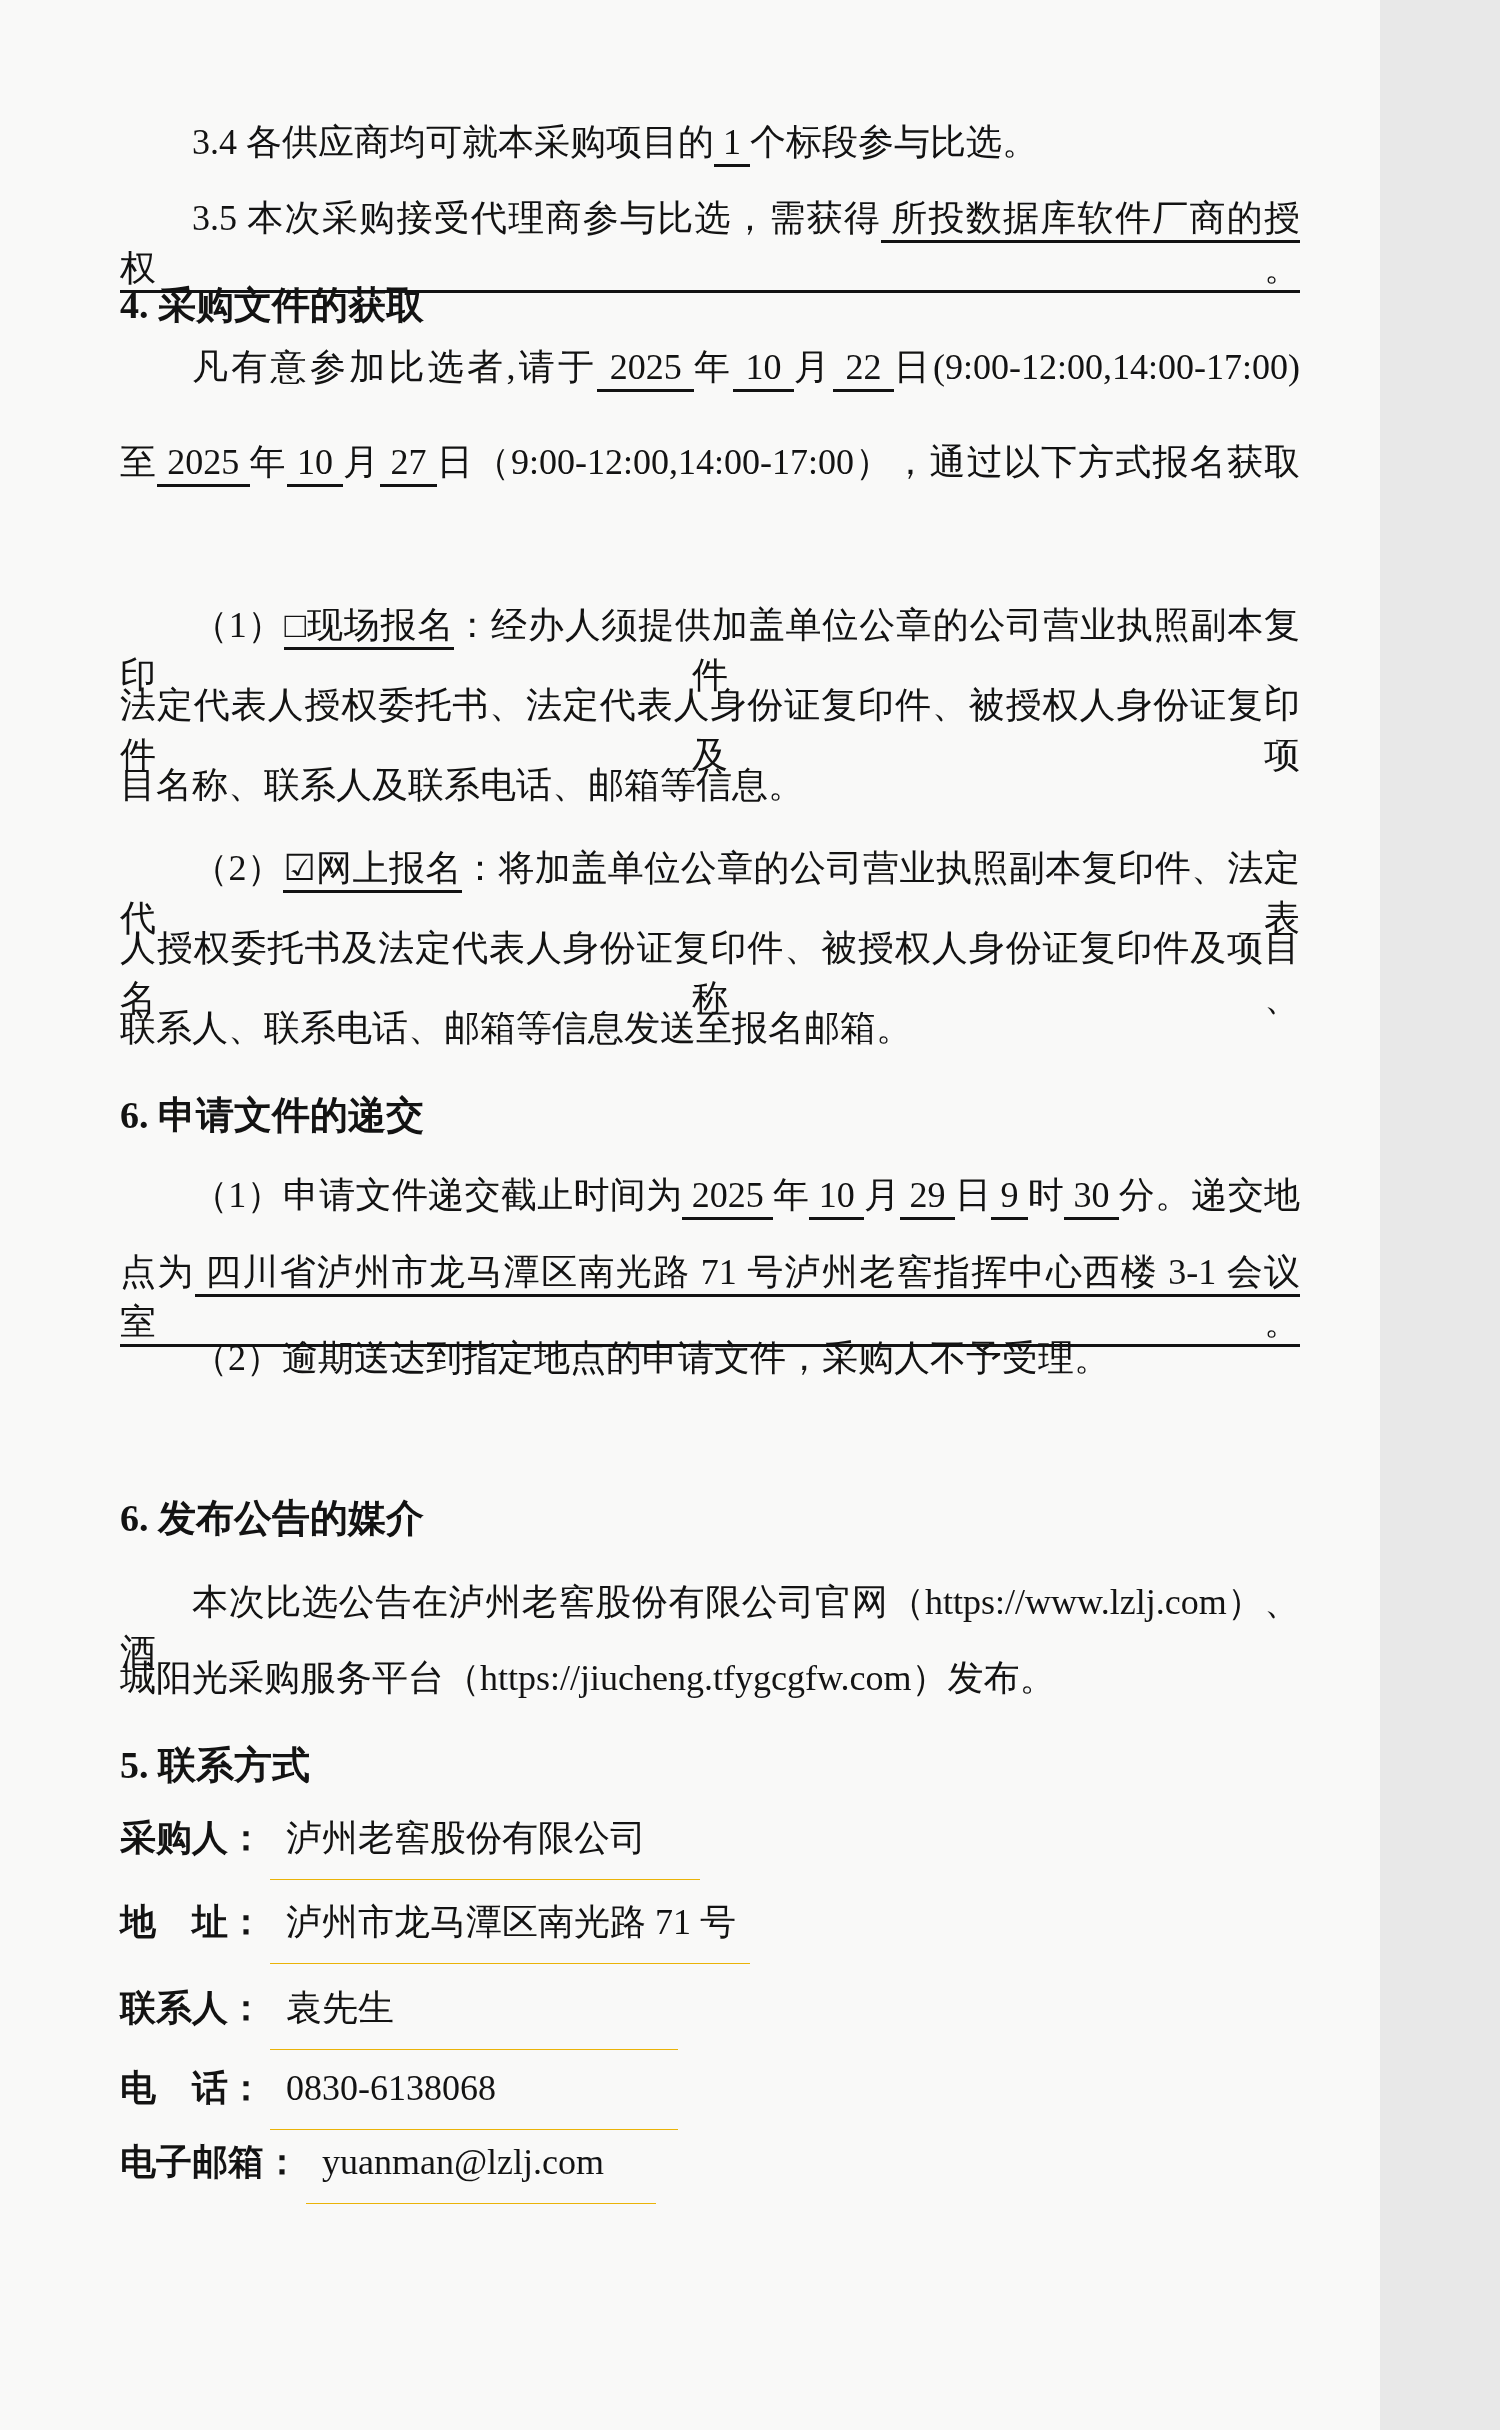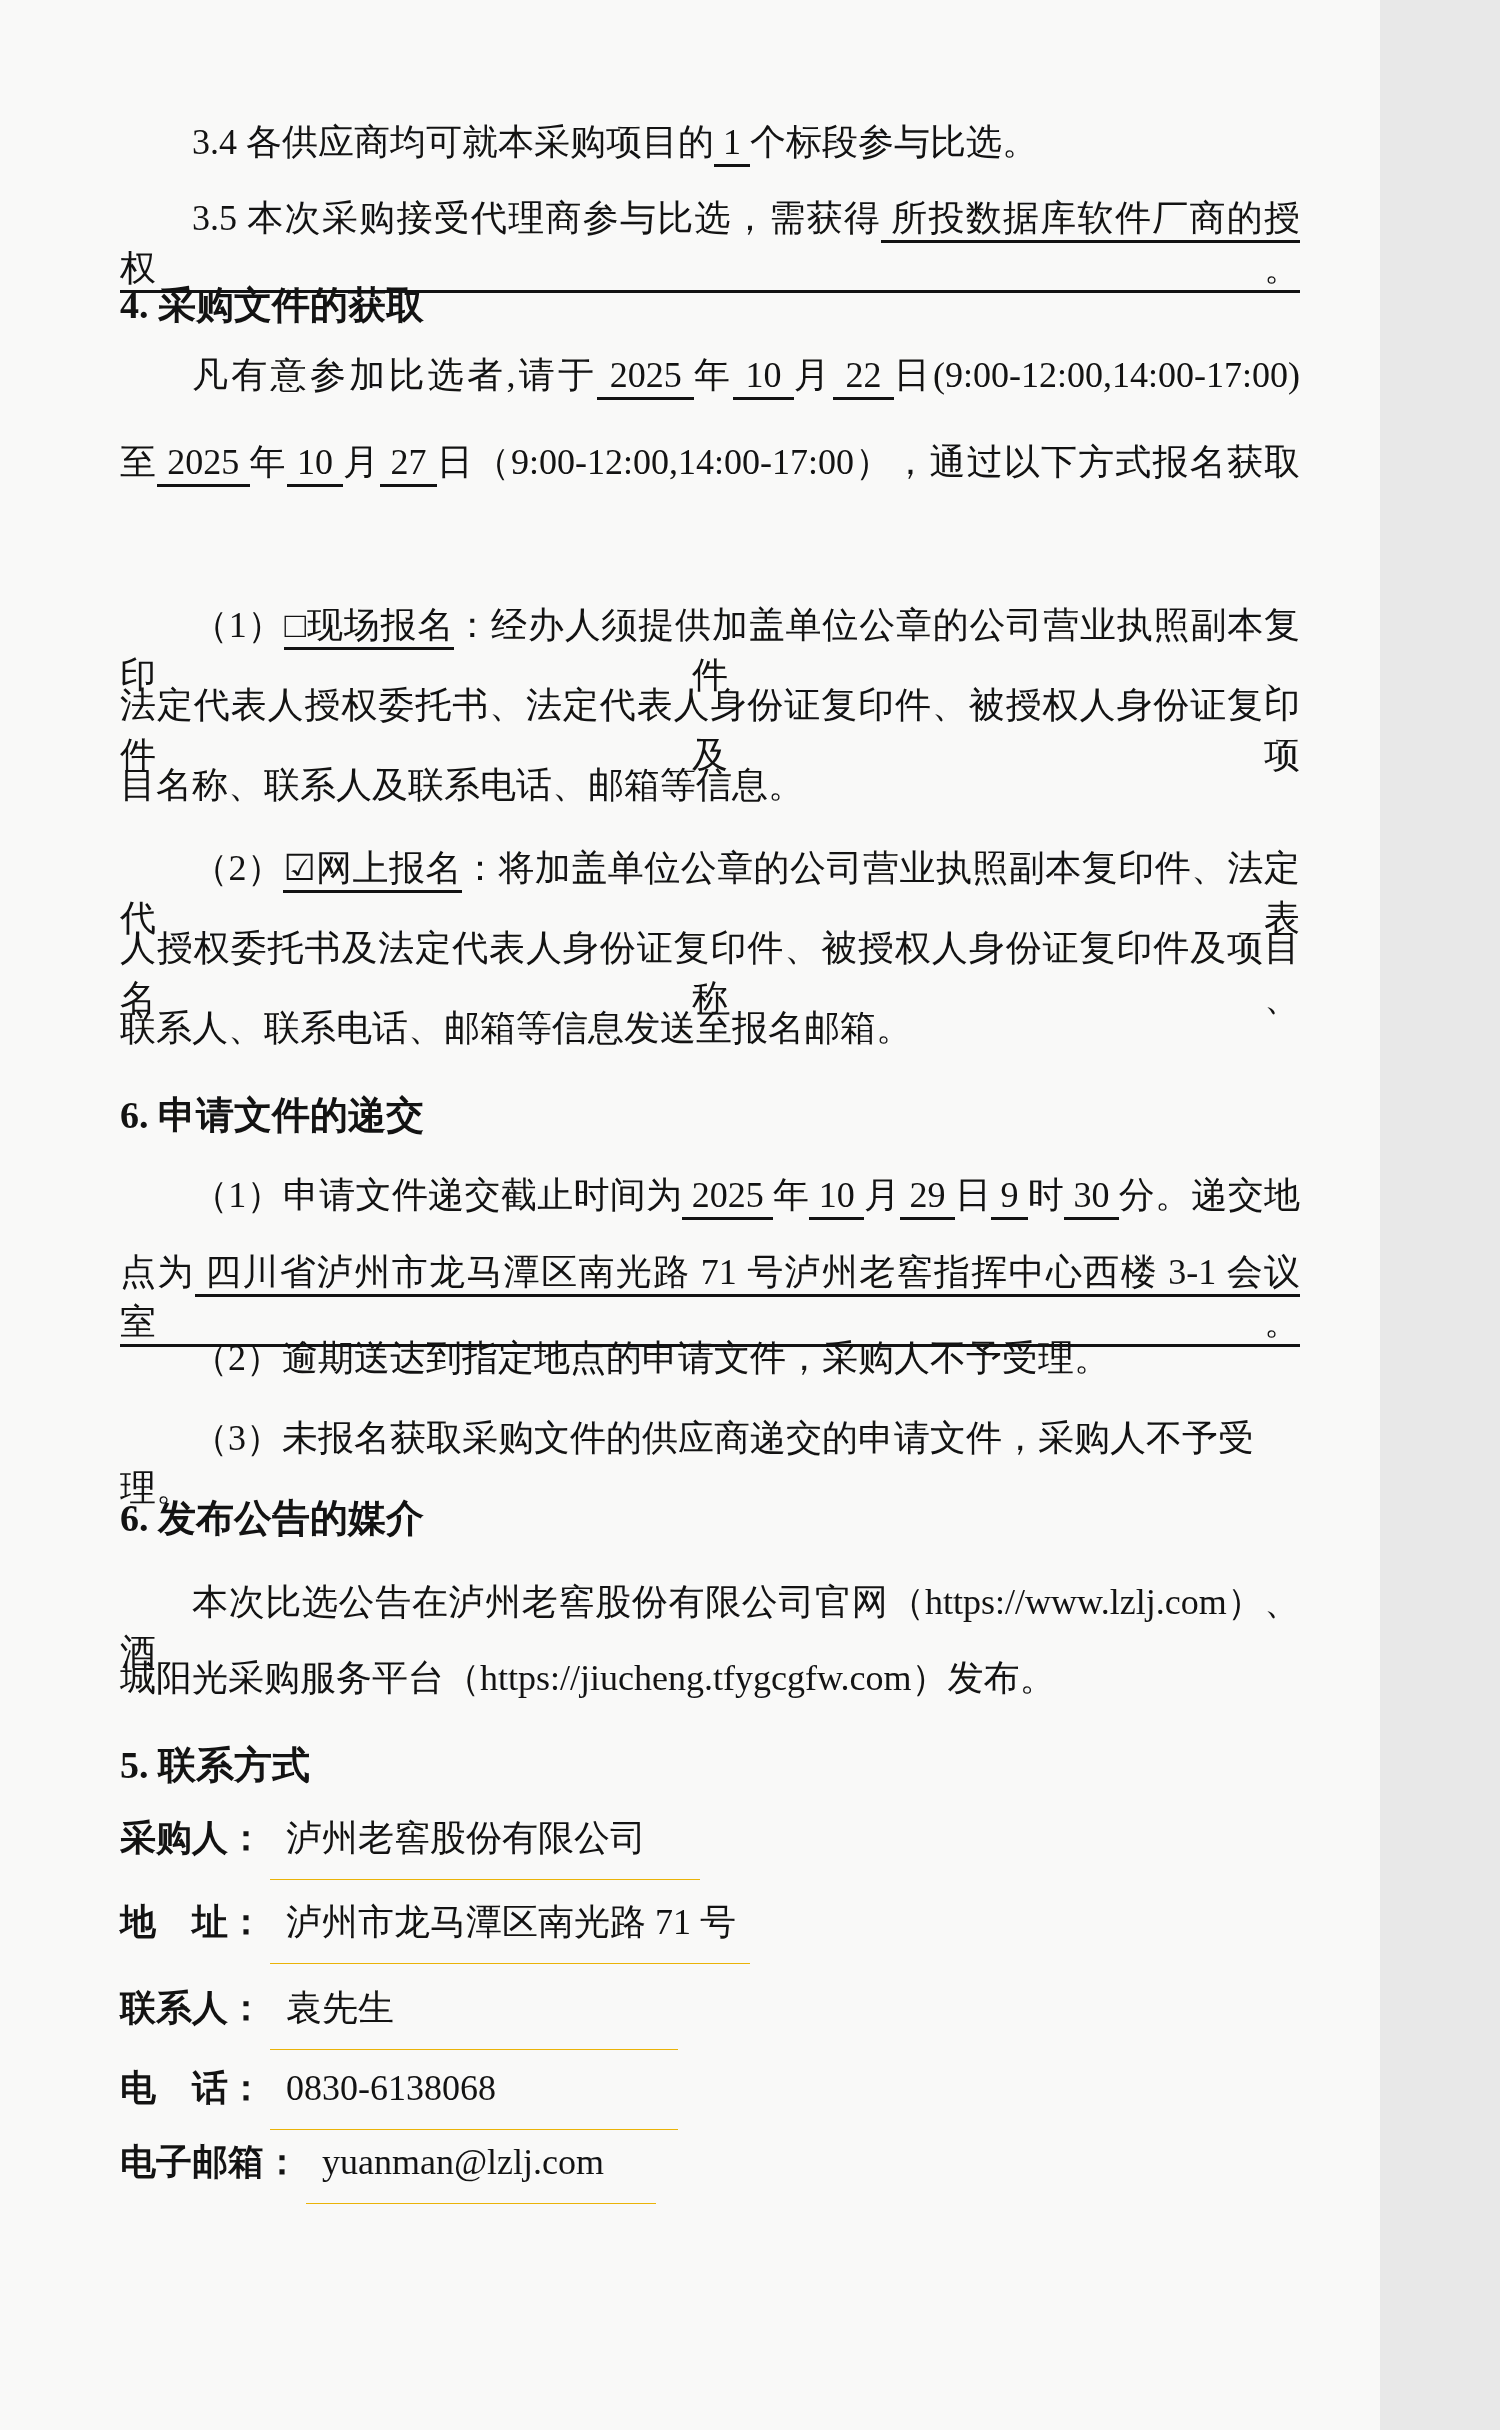--- a/index.html
+++ b/index.html
@@ -43,21 +43,21 @@
 <body>
 
 <div class="page">
 
   <div class="line indent" style="top:117px"><span>3.4 各供应商均可就本采购项目的</span><span class="u"> 1 </span><span>个标段参与比选。</span></div>
 
   <div class="line indent fill" style="top:193px"><span>3.5 本次采购接受代理商参与比选，需获得</span><span class="u"> 所投数据库软件厂商的授权。</span></div>
 
   <div class="line heading" style="top:280px"><span>4. 采购文件的获取</span></div>
 
-  <div class="line indent fill" style="top:350px"><span>凡有意参加比选者,请于</span><span class="u"> 2025 </span><span>年</span><span class="u"> 10 </span><span>月</span><span class="u"> 22 </span><span>日(9:00-12:00,14:00-17:00)</span></div>
+  <div class="line indent fill" style="top:342px"><span>凡有意参加比选者,请于</span><span class="u"> 2025 </span><span>年</span><span class="u"> 10 </span><span>月</span><span class="u"> 22 </span><span>日(9:00-12:00,14:00-17:00)</span></div>
 
   <div class="line fill" style="top:437px"><span>至</span><span class="u"> 2025 </span><span>年</span><span class="u"> 10 </span><span>月</span><span class="u"> 27 </span><span>日（9:00-12:00,14:00-17:00），通过以下方式报名获取</span></div>
 
 
   <div class="line indent fill" style="top:600px"><span>（1）</span><span class="u">□</span><span class="u">现场报名</span><span>：经办人须提供加盖单位公章的公司营业执照副本复印件、</span></div>
 
   <div class="line fill" style="top:680px"><span>法定代表人授权委托书、法定代表人身份证复印件、被授权人身份证复印件及项</span></div>
 
   <div class="line" style="top:760px"><span>目名称、联系人及联系电话、邮箱等信息。</span></div>
 
@@ -68,21 +68,20 @@
   <div class="line" style="top:1003px"><span>联系人、联系电话、邮箱等信息发送至报名邮箱。</span></div>
 
   <div class="line heading" style="top:1090px"><span>6. 申请文件的递交</span></div>
 
   <div class="line indent fill" style="top:1170px"><span>（1）申请文件递交截止时间为</span><span class="u"> 2025 </span><span>年</span><span class="u"> 10 </span><span>月</span><span class="u"> 29 </span><span>日</span><span class="u"> 9 </span><span>时</span><span class="u"> 30 </span><span>分。递交地</span></div>
 
   <div class="line fill" style="top:1247px"><span>点为</span><span class="u"> 四川省泸州市龙马潭区南光路 71 号泸州老窖指挥中心西楼 3-1 会议室。</span></div>
 
   <div class="line indent" style="top:1333px"><span>（2）逾期送达到指定地点的申请文件，采购人不予受理。</span></div>
 
-  <div class="line indent" style="top:1413px"><span>（3）未报名获取采购文件的供应商递交的申请文件，采购人不予受理。</span></div>
 
   <div class="line heading" style="top:1493px"><span>6. 发布公告的媒介</span></div>
 
   <div class="line indent fill" style="top:1577px"><span>本次比选公告在泸州老窖股份有限公司官网（https://www.lzlj.com）、酒</span></div>
 
   <div class="line" style="top:1653px"><span>城阳光采购服务平台（https://jiucheng.tfygcgfw.com）发布。</span></div>
 
   <div class="line heading" style="top:1740px"><span>5. 联系方式</span></div>
 
   <div class="line contact" style="top:1813px"><span class="clabel">采购人：</span><span class="cvalue w430">泸州老窖股份有限公司</span></div>

